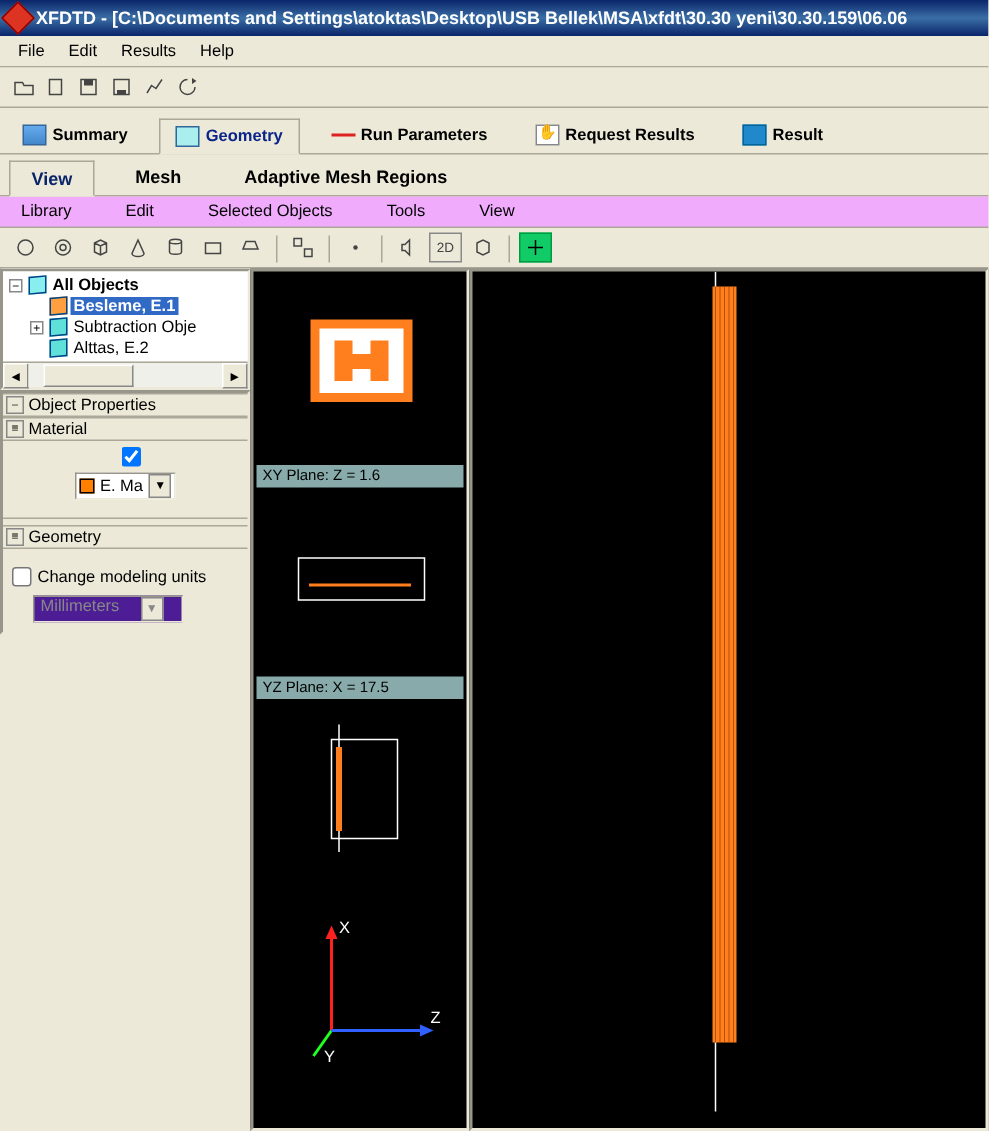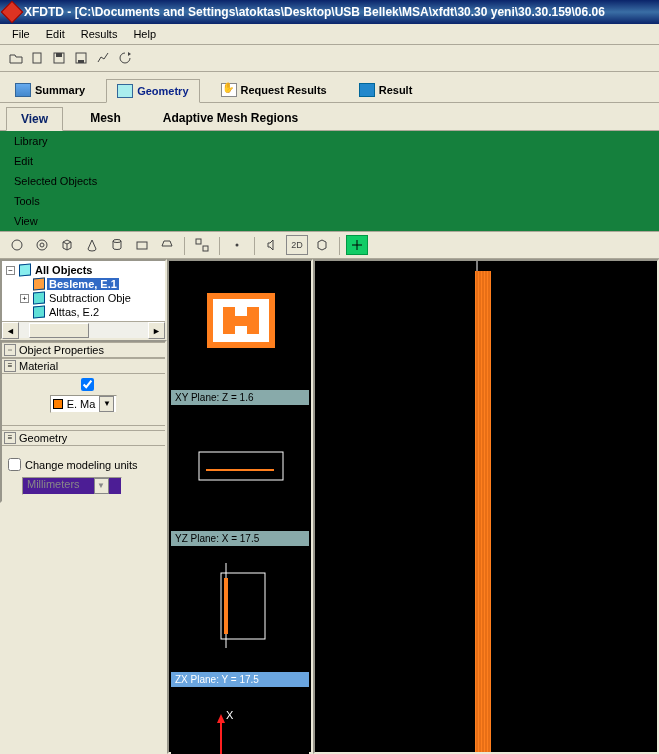--- a/index.html
+++ b/index.html
@@ -30,21 +30,21 @@
   .ticon-req { width:16px; height:14px; background:#fff; border:1px solid #888; position:relative; }
   .ticon-req::after { content:"✋"; position:absolute; left:1px; top:-2px; font-size:10px; }
   .ticon-res { width:16px; height:14px; background:#28c; border:1px solid #069; }
 
   
   .subtabs { display: flex; background: #ece9d8; border-bottom: 1px solid #aca899; padding: 3px 6px 0 6px; gap: 12px; }
   .stab { padding: 4px 14px; border: 1px solid transparent; font-weight: bold; font-size: 12px; cursor: default; }
   .stab.active { border: 1px solid #aca899; border-bottom-color: #ece9d8; background: #ece9d8; color: #0a246a; position: relative; top: 1px; }
 
   
-  .submenubar { display: flex; background: #15803d; padding: 2px 6px; border-bottom: 1px solid #aca899; gap: 4px; flex-direction: column; }
+  .submenubar { display: flex; background: #f0abfc; padding: 2px 6px; border-bottom: 1px solid #aca899; gap: 20px; }
   .submenubar span { padding: 2px 8px; cursor: default; }
 
   
   .geotoolbar { display: flex; align-items: flex-end; background: #ece9d8; padding: 3px 6px; border-bottom: 1px solid #aca899; gap: 3px; }
   .gbtn { width: 22px; height: 20px; border: 1px solid transparent; display: flex; align-items: center; justify-content: center; color: #444; cursor: default; }
   .tsep { width:1px; height:18px; background:#aca899; margin:0 3px; }
   .gbtn.greenish { background:#1c6; border:1px solid #094; }
 
   
   .content { flex: 1; display: flex; overflow: hidden; }
@@ -144,20 +144,24 @@
 <div class="maintabs">
   <div class="mtab">
       <span class="ticon ticon-sum"></span>
       <span>Summary</span>
     </div>
   <div class="mtab active">
       <span class="ticon ticon-geo"></span>
       <span style="color:#0a248a;">Geometry</span>
     </div>
   <div class="mtab">
+      <span class="ticon-run"></span>
+      <span>Run Parameters</span>
+    </div>
+  <div class="mtab">
       <span class="ticon-req"></span>
       <span>Request Results</span>
     </div>
   <div class="mtab">
       <span class="ticon-res"></span>
       <span>Result</span>
     </div>
 </div>
 
 <div class="subtabs">
@@ -337,21 +341,20 @@
     </div>
     <div class="thumblabel">YZ Plane: X = 17.5</div>
 
     <div class="thumb" style="height:122px;">
       <svg width="140" height="122">
         <rect x="50" y="25" width="44" height="66" fill="none" stroke="#fff" stroke-width="1"></rect>
         <line x1="55" y1="15" x2="55" y2="100" stroke="#fff" stroke-width="1"></line>
         <rect x="53" y="30" width="4" height="56" fill="#ff7f1e"></rect>
       </svg>
     </div>
-    <div class="thumblabel act">ZX Plane: Y = 17.5</div>
 
     <div class="thumb" style="flex:1;">
       <svg width="140" height="130">
         <line x1="50" y1="95" x2="50" y2="30" stroke="#ff2020" stroke-width="2"></line>
         <polygon points="50,25 46,34 54,34" fill="#ff2020"></polygon>
         <text x="55" y="30" fill="#fff" font-size="10">X</text>
         <line x1="50" y1="95" x2="38" y2="112" stroke="#20ff20" stroke-width="2"></line>
         <text x="45" y="116" fill="#fff" font-size="10">Y</text>
         <line x1="50" y1="95" x2="112" y2="95" stroke="#3060ff" stroke-width="2"></line>
         <polygon points="118,95 109,91 109,99" fill="#3060ff"></polygon>

